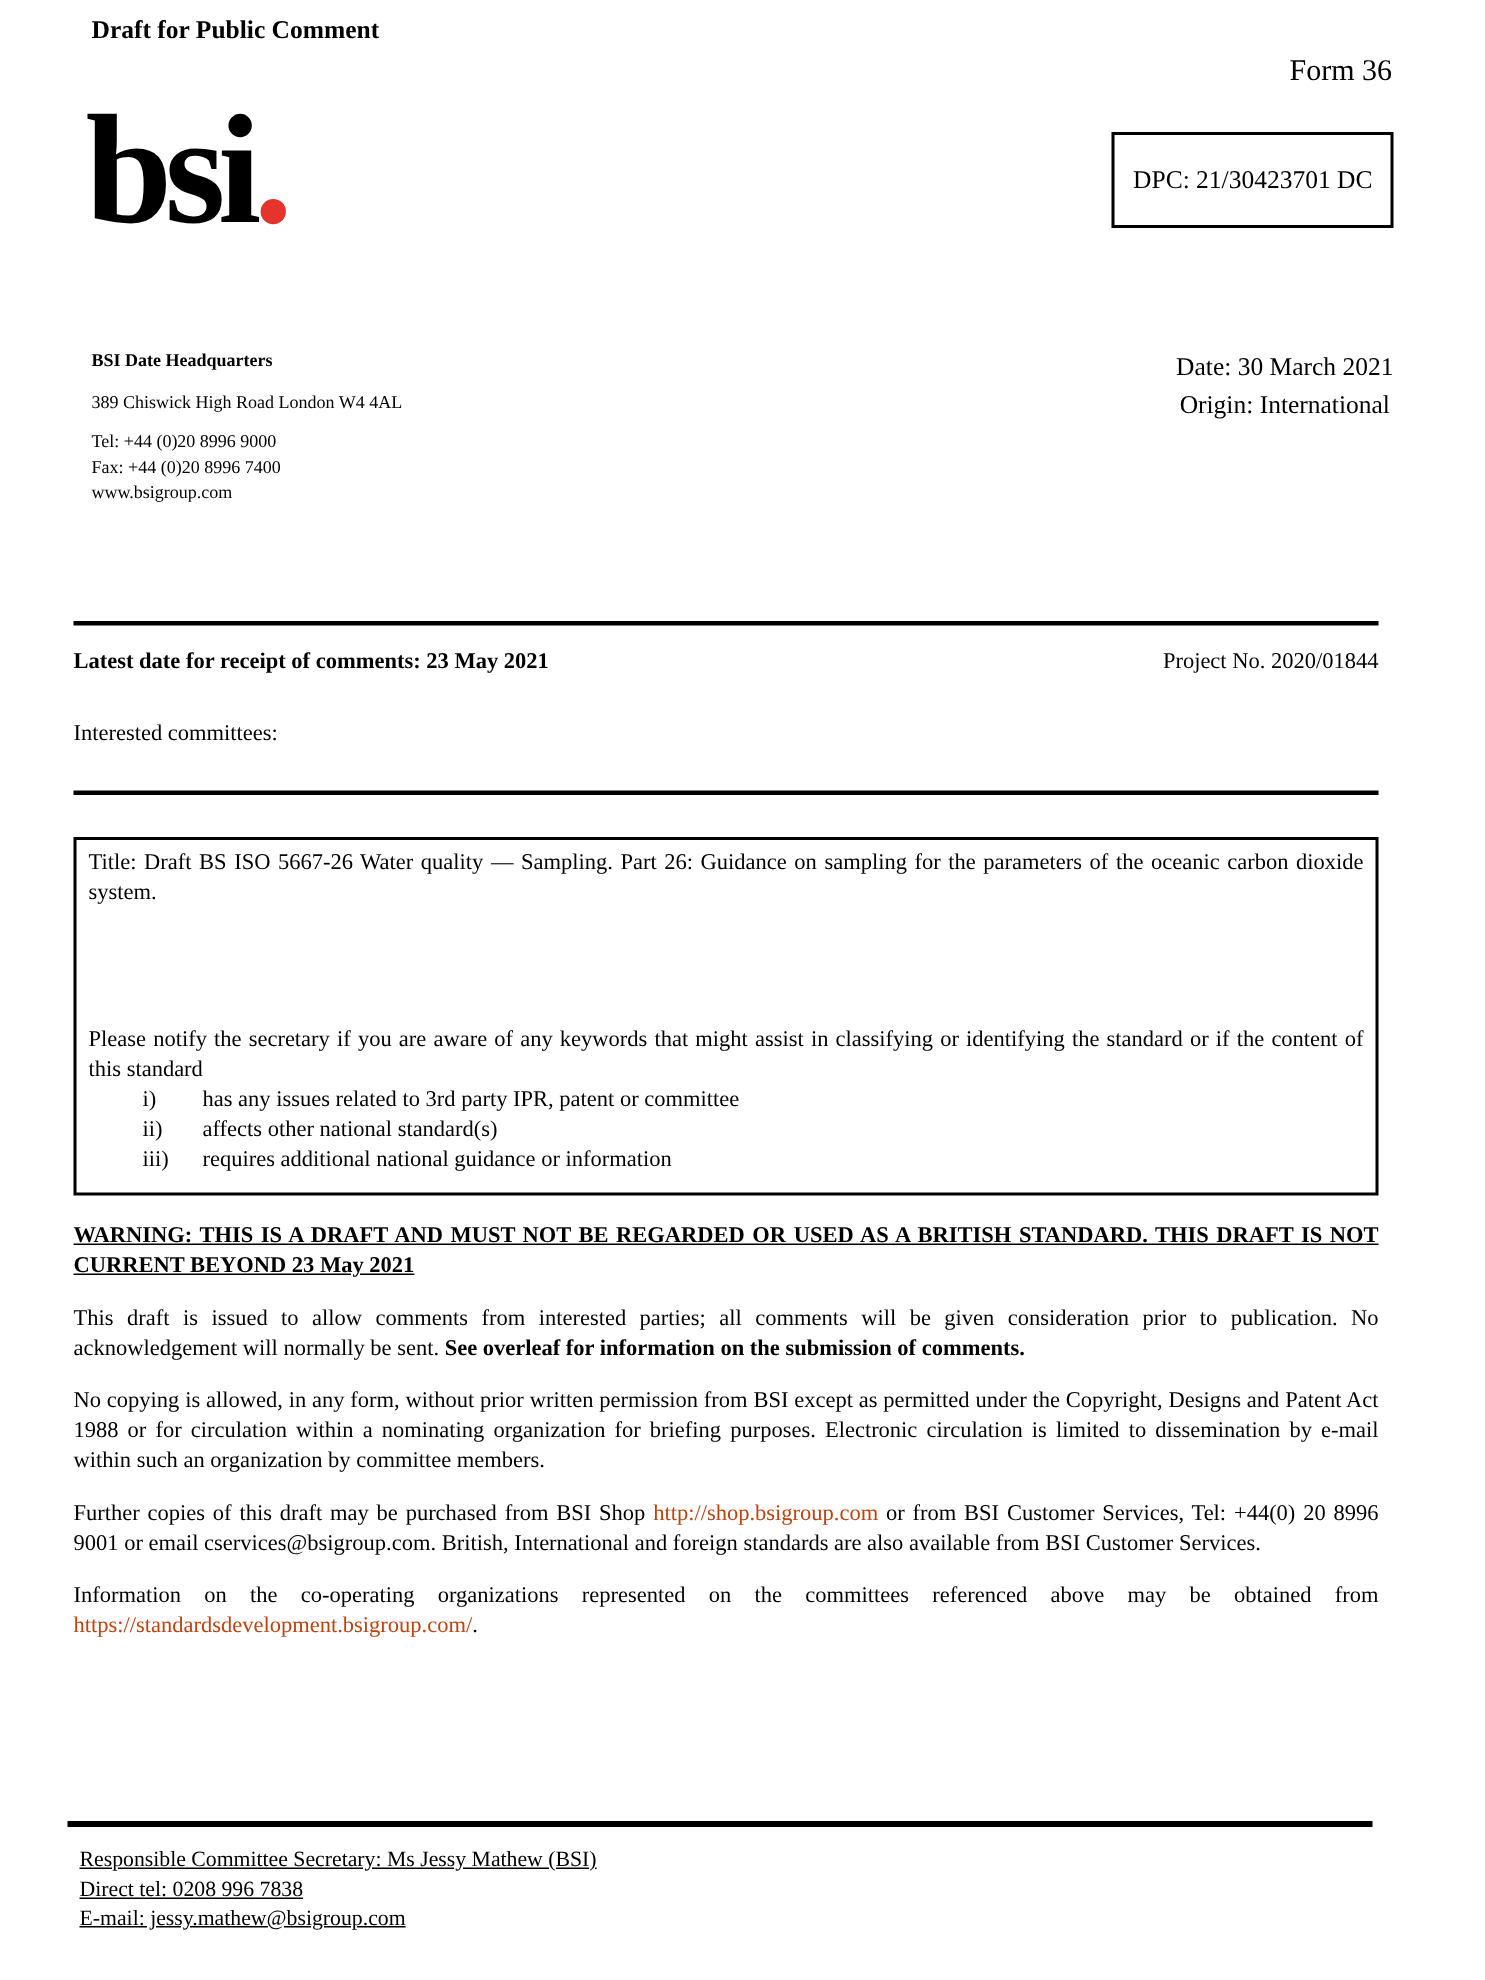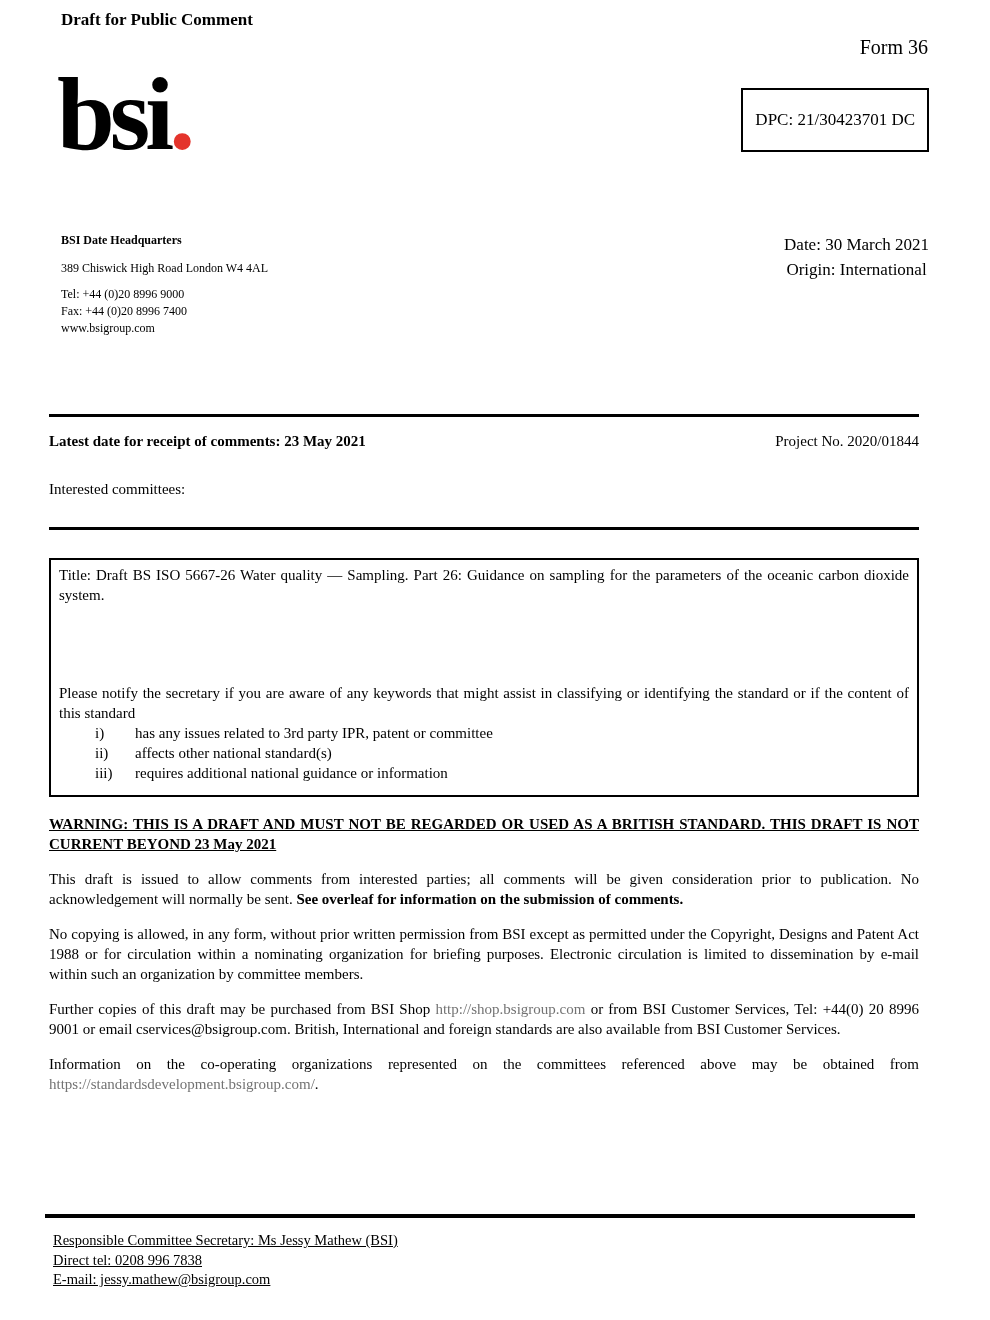--- a/index.html
+++ b/index.html
@@ -36,21 +36,21 @@
 
   .title-box { border:2px solid #000; margin-top:28px; padding:5px 8px 12px 8px; }
   .tb-title { min-height:118px; text-align:justify; }
   .tb-notify { text-align:justify; }
   .tb-item { display:flex; }
   .tb-marker { width:40px; margin-left:36px; flex:0 0 auto; }
 
   .warning { margin-top:17px; font-weight:bold; text-align:justify;text-decoration:underline; }
   .para { margin-top:15px; text-align:justify; }
   .bold { font-weight:bold; }
-  a.doclink, .doclink { color:#737373; text-decoration:none; cursor:pointer; }
+  a.doclink, .doclink { color:#c2410c; text-decoration:none; cursor:pointer; }
 
   .footer { position:absolute; left:44px; top:1214px; width:870px; font-size:14.5px; line-height:19.5px;text-decoration:underline; }
   .footer .rule { height:4px; margin-bottom:13px; }
   .footer-lines { padding-left:8px; }
 </style>
 </head>
 <body>
 
 <div class="page">
 

